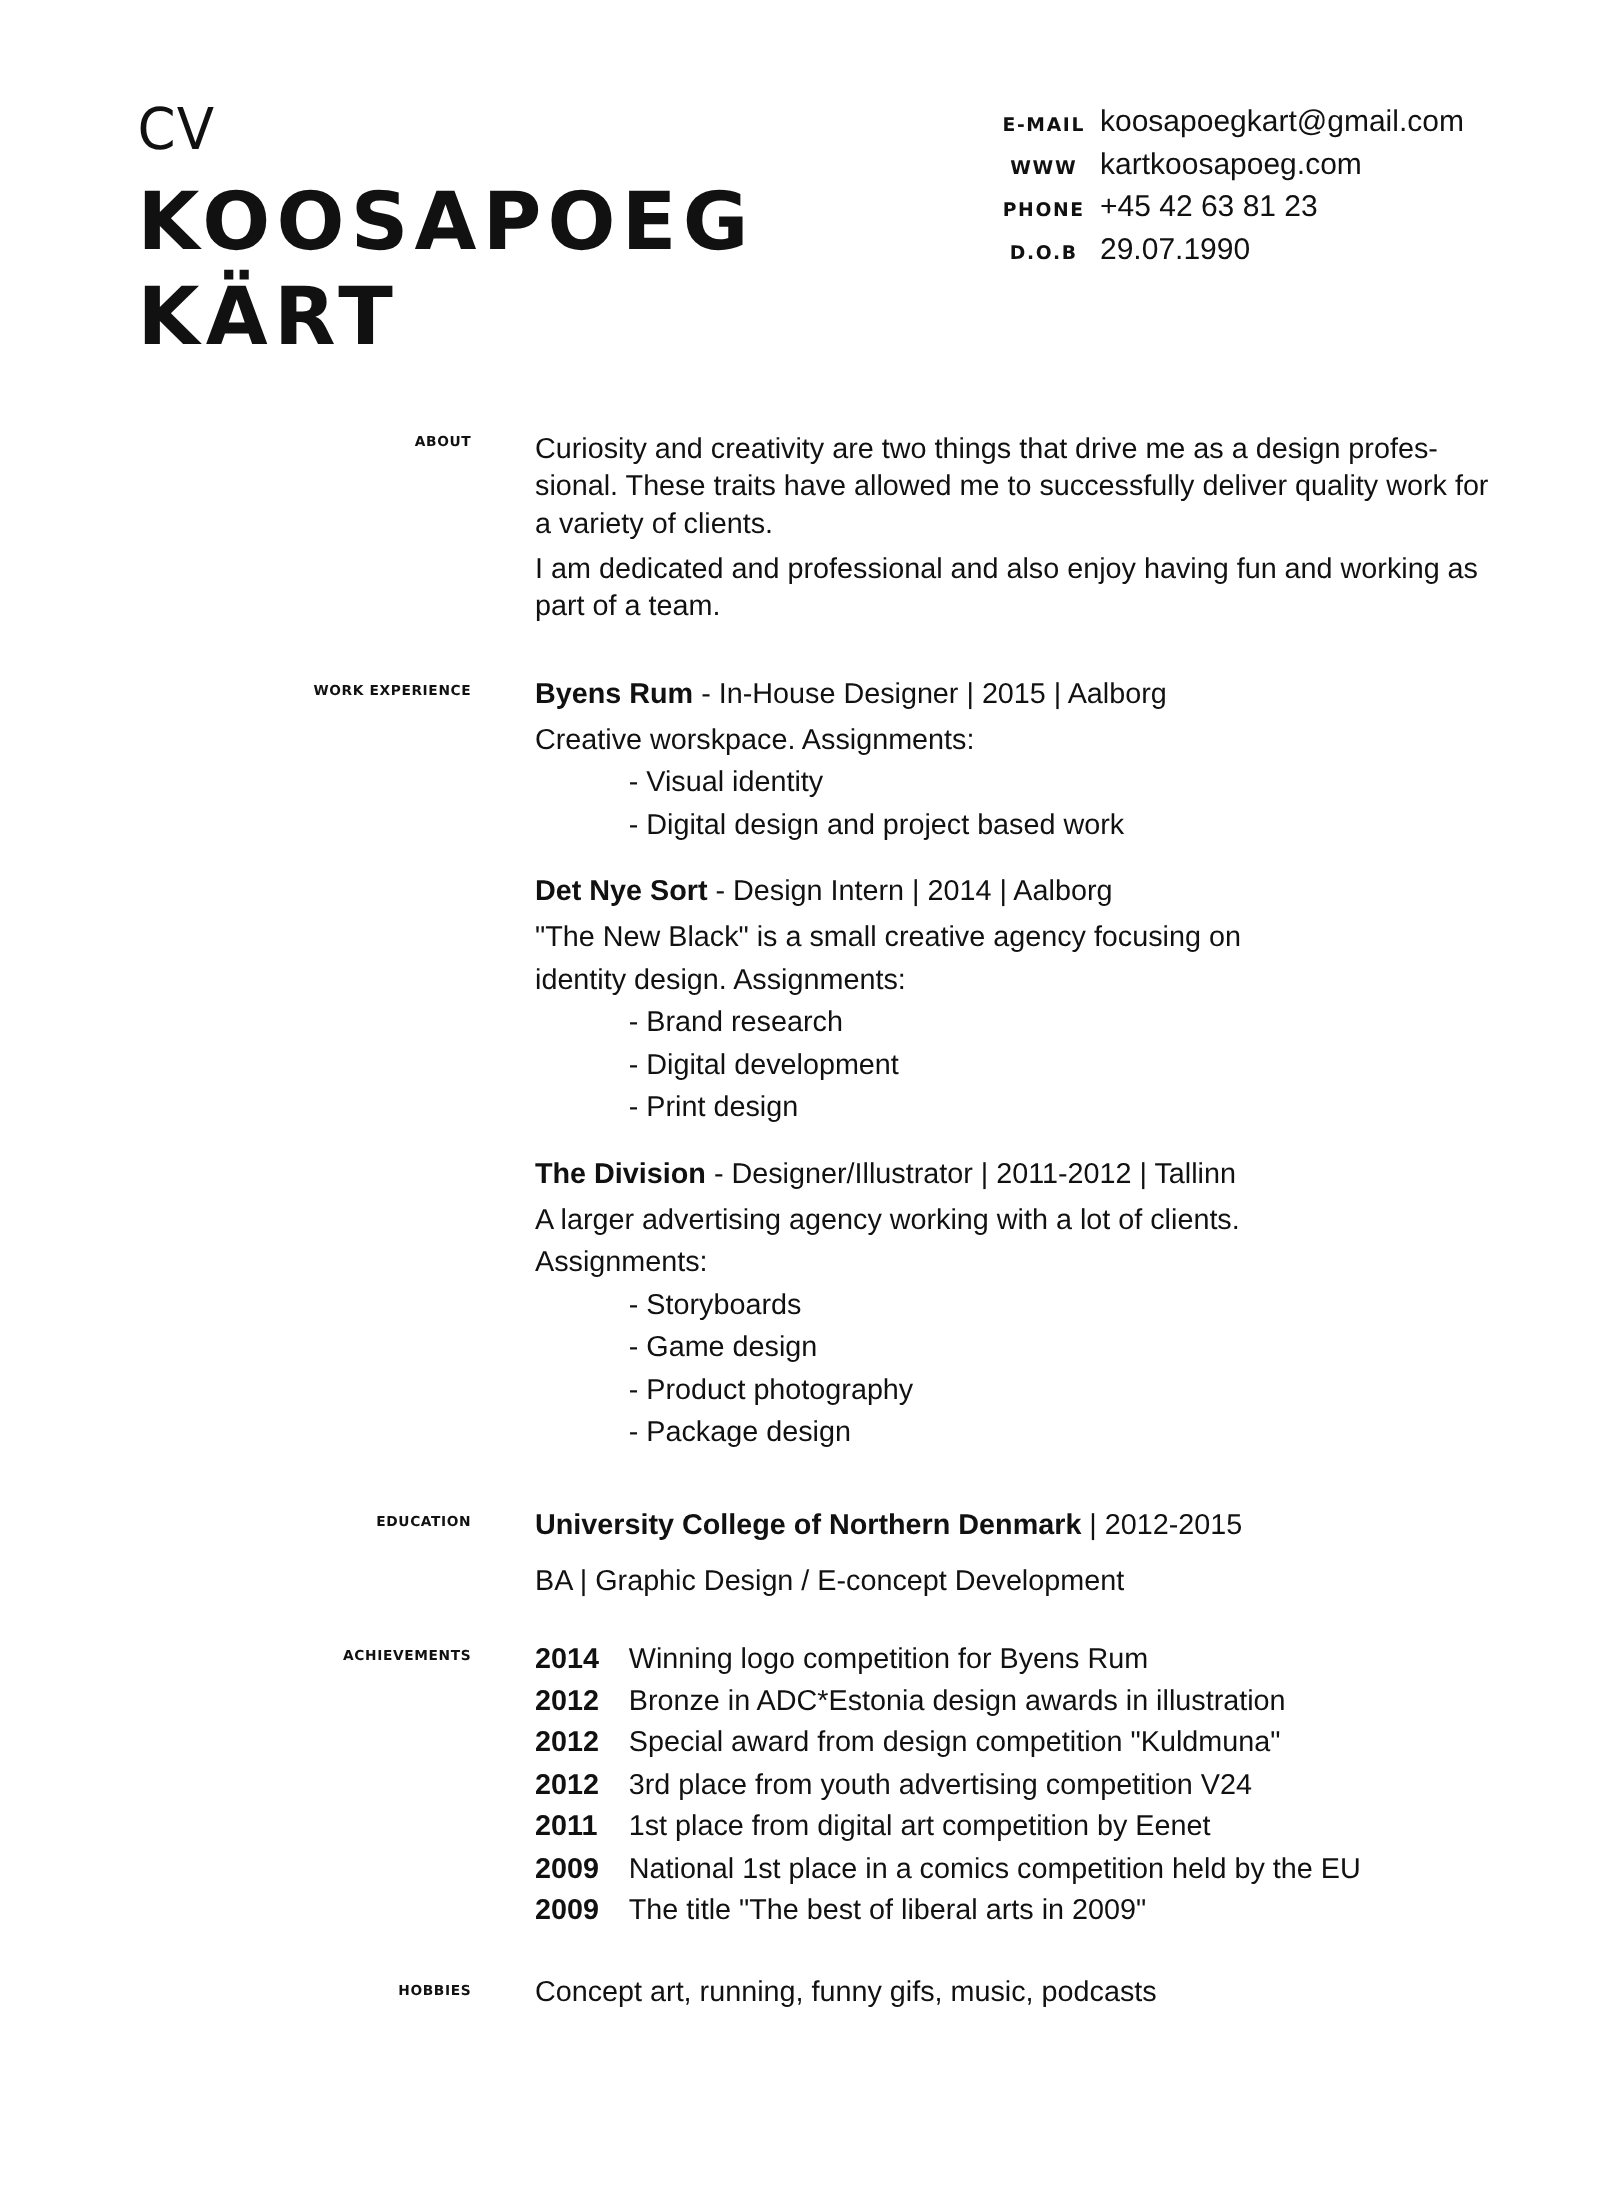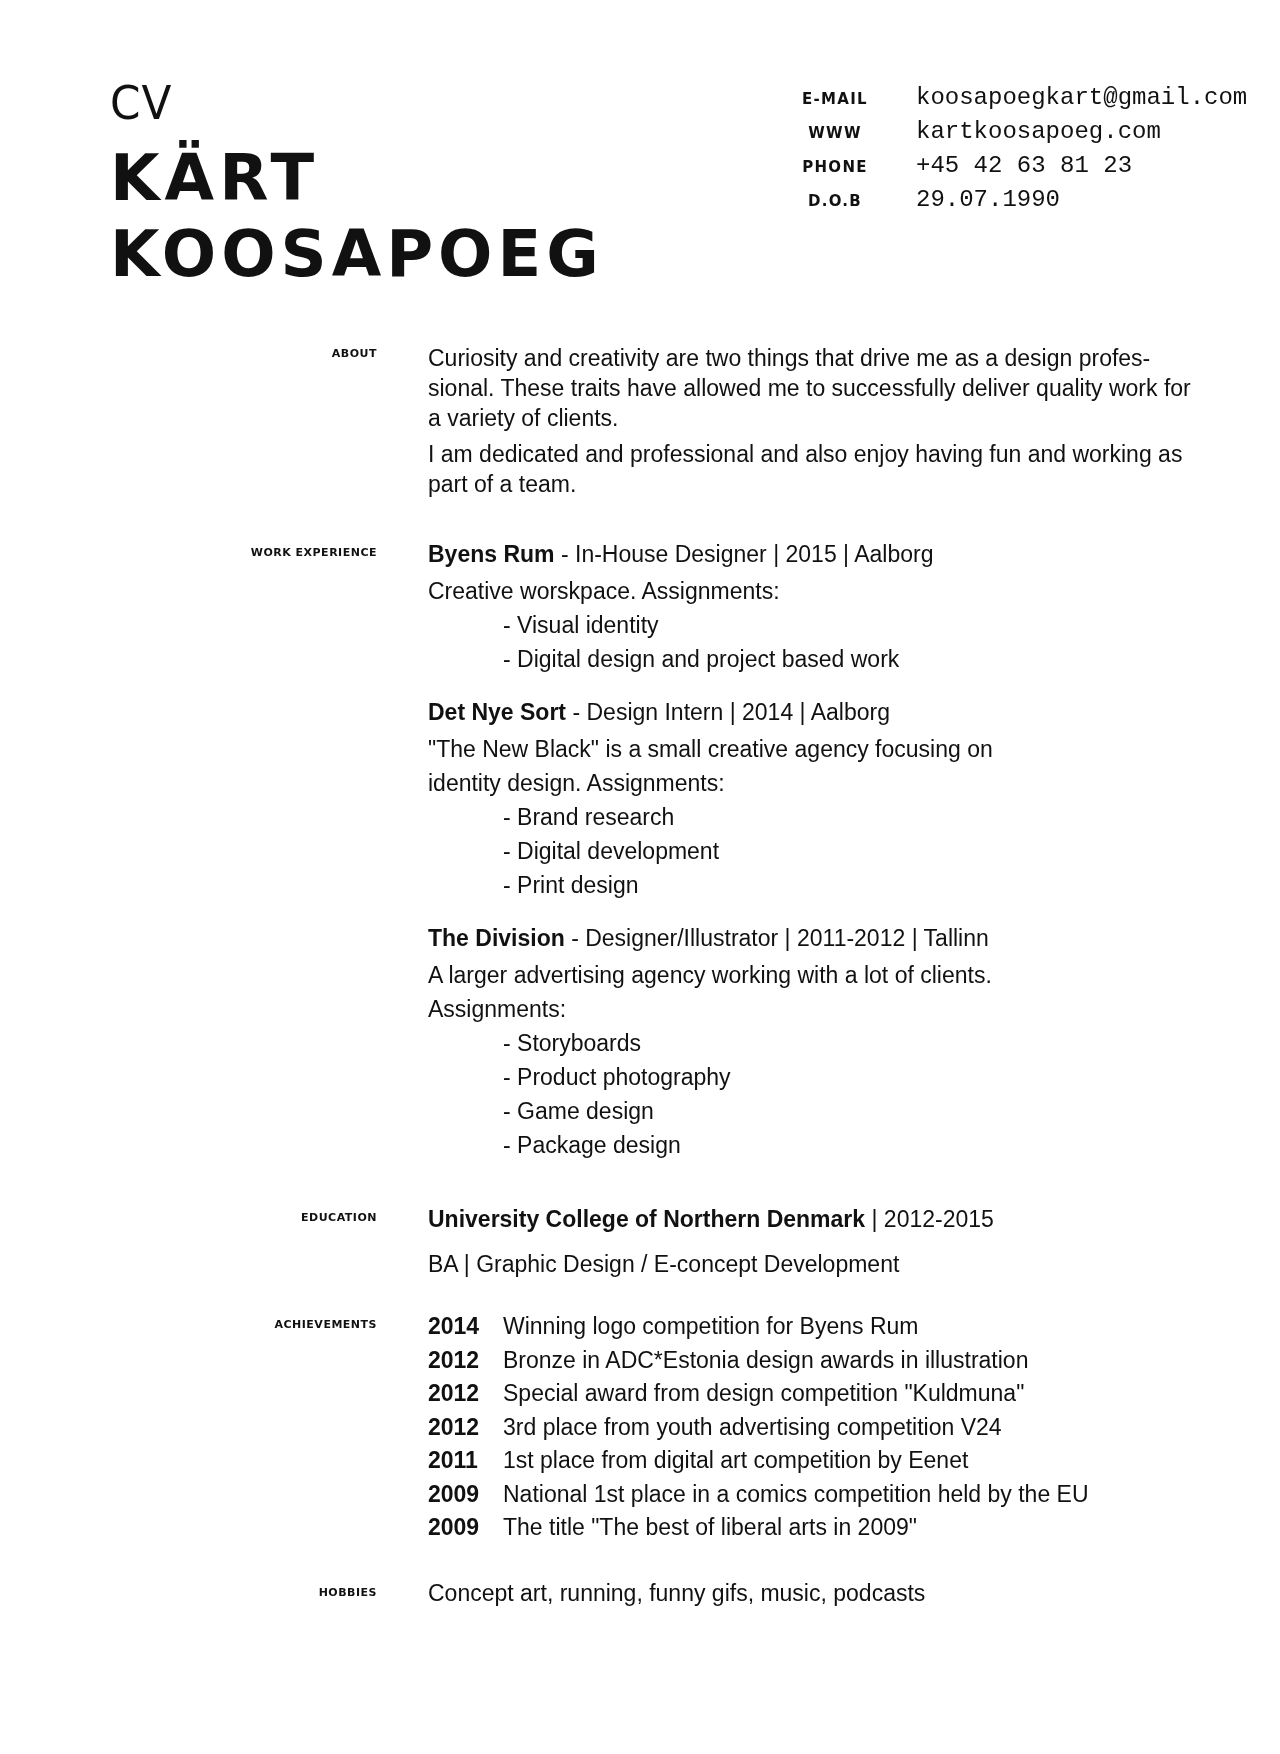--- a/index.html
+++ b/index.html
@@ -21,21 +21,21 @@
   .name-line { display: block; }
 
   .contact {
     position: absolute; left: 790px; top: 84px; text-align: center;
   }
   .contact-row { display: flex; align-items: baseline; height: 34px; }
   .contact-key {
     width: 90px; font-size: 15px; font-weight: bold; letter-spacing: 1.3px;
     font-family: "DejaVu Sans", sans-serif;
   }
-  .contact-val { font-size: 24px; font-family: Liberation Mono, monospace; margin-left: 36px; }
+  .contact-val { font-size: 24px; font-family: Liberation Sans, sans-serif; }
 
   .section { position: absolute; left: 0; width: 1280px; }
   .sec-label {
     position: absolute; right: 903px; text-align: right; white-space: nowrap;
     font-size: 11px; font-weight: bold; letter-spacing: 0.5px;
     font-family: "DejaVu Sans", sans-serif;
   }
   .sec-body {
     position: absolute; left: 428px; width: 760px;
     font-size: 23px; line-height: 30px;
@@ -51,22 +51,22 @@
   .edu-head { line-height: 32px; margin-bottom: 14px; }
   .edu-school { font-weight: bold; }
   .ach-row { display: flex; line-height: 33.5px; }
   .ach-year { width: 75px; font-weight: bold; }
 </style>
 </head>
 <body>
 
 <div class="cv-label">CV</div>
 <div class="name-block">
+  <span class="name-line">KOOSAPOEG</span>
   <span class="name-line">KÄRT</span>
-  <span class="name-line">KOOSAPOEG</span>
 </div>
 
 <div class="contact">
   <div class="contact-row">
     <span class="contact-key">E-MAIL</span>
     <span class="contact-val">koosapoegkart@gmail.com</span>
   </div>
   <div class="contact-row">
     <span class="contact-key">WWW</span>
     <span class="contact-val">kartkoosapoeg.com</span>
@@ -110,22 +110,22 @@
         <li>- Digital development</li>
         <li>- Print design</li>
       </ul>
     </div>
 
     <div class="job">
       <div class="job-head"><span class="job-company">The Division</span><span> - Designer/Illustrator | 2011-2012 | Tallinn</span></div>
       <div class="job-desc" style="width:590px;">A larger advertising agency working with a lot of clients. Assignments:</div>
       <ul class="job-list">
         <li>- Storyboards</li>
+        <li>- Game design</li>
         <li>- Product photography</li>
-        <li>- Game design</li>
         <li>- Package design</li>
       </ul>
     </div>
 
   </div>
 </div>
 
 <div class="section" style="top:1203px;">
   <div class="sec-label" style="top:8px;">EDUCATION</div>
   <div class="sec-body">

